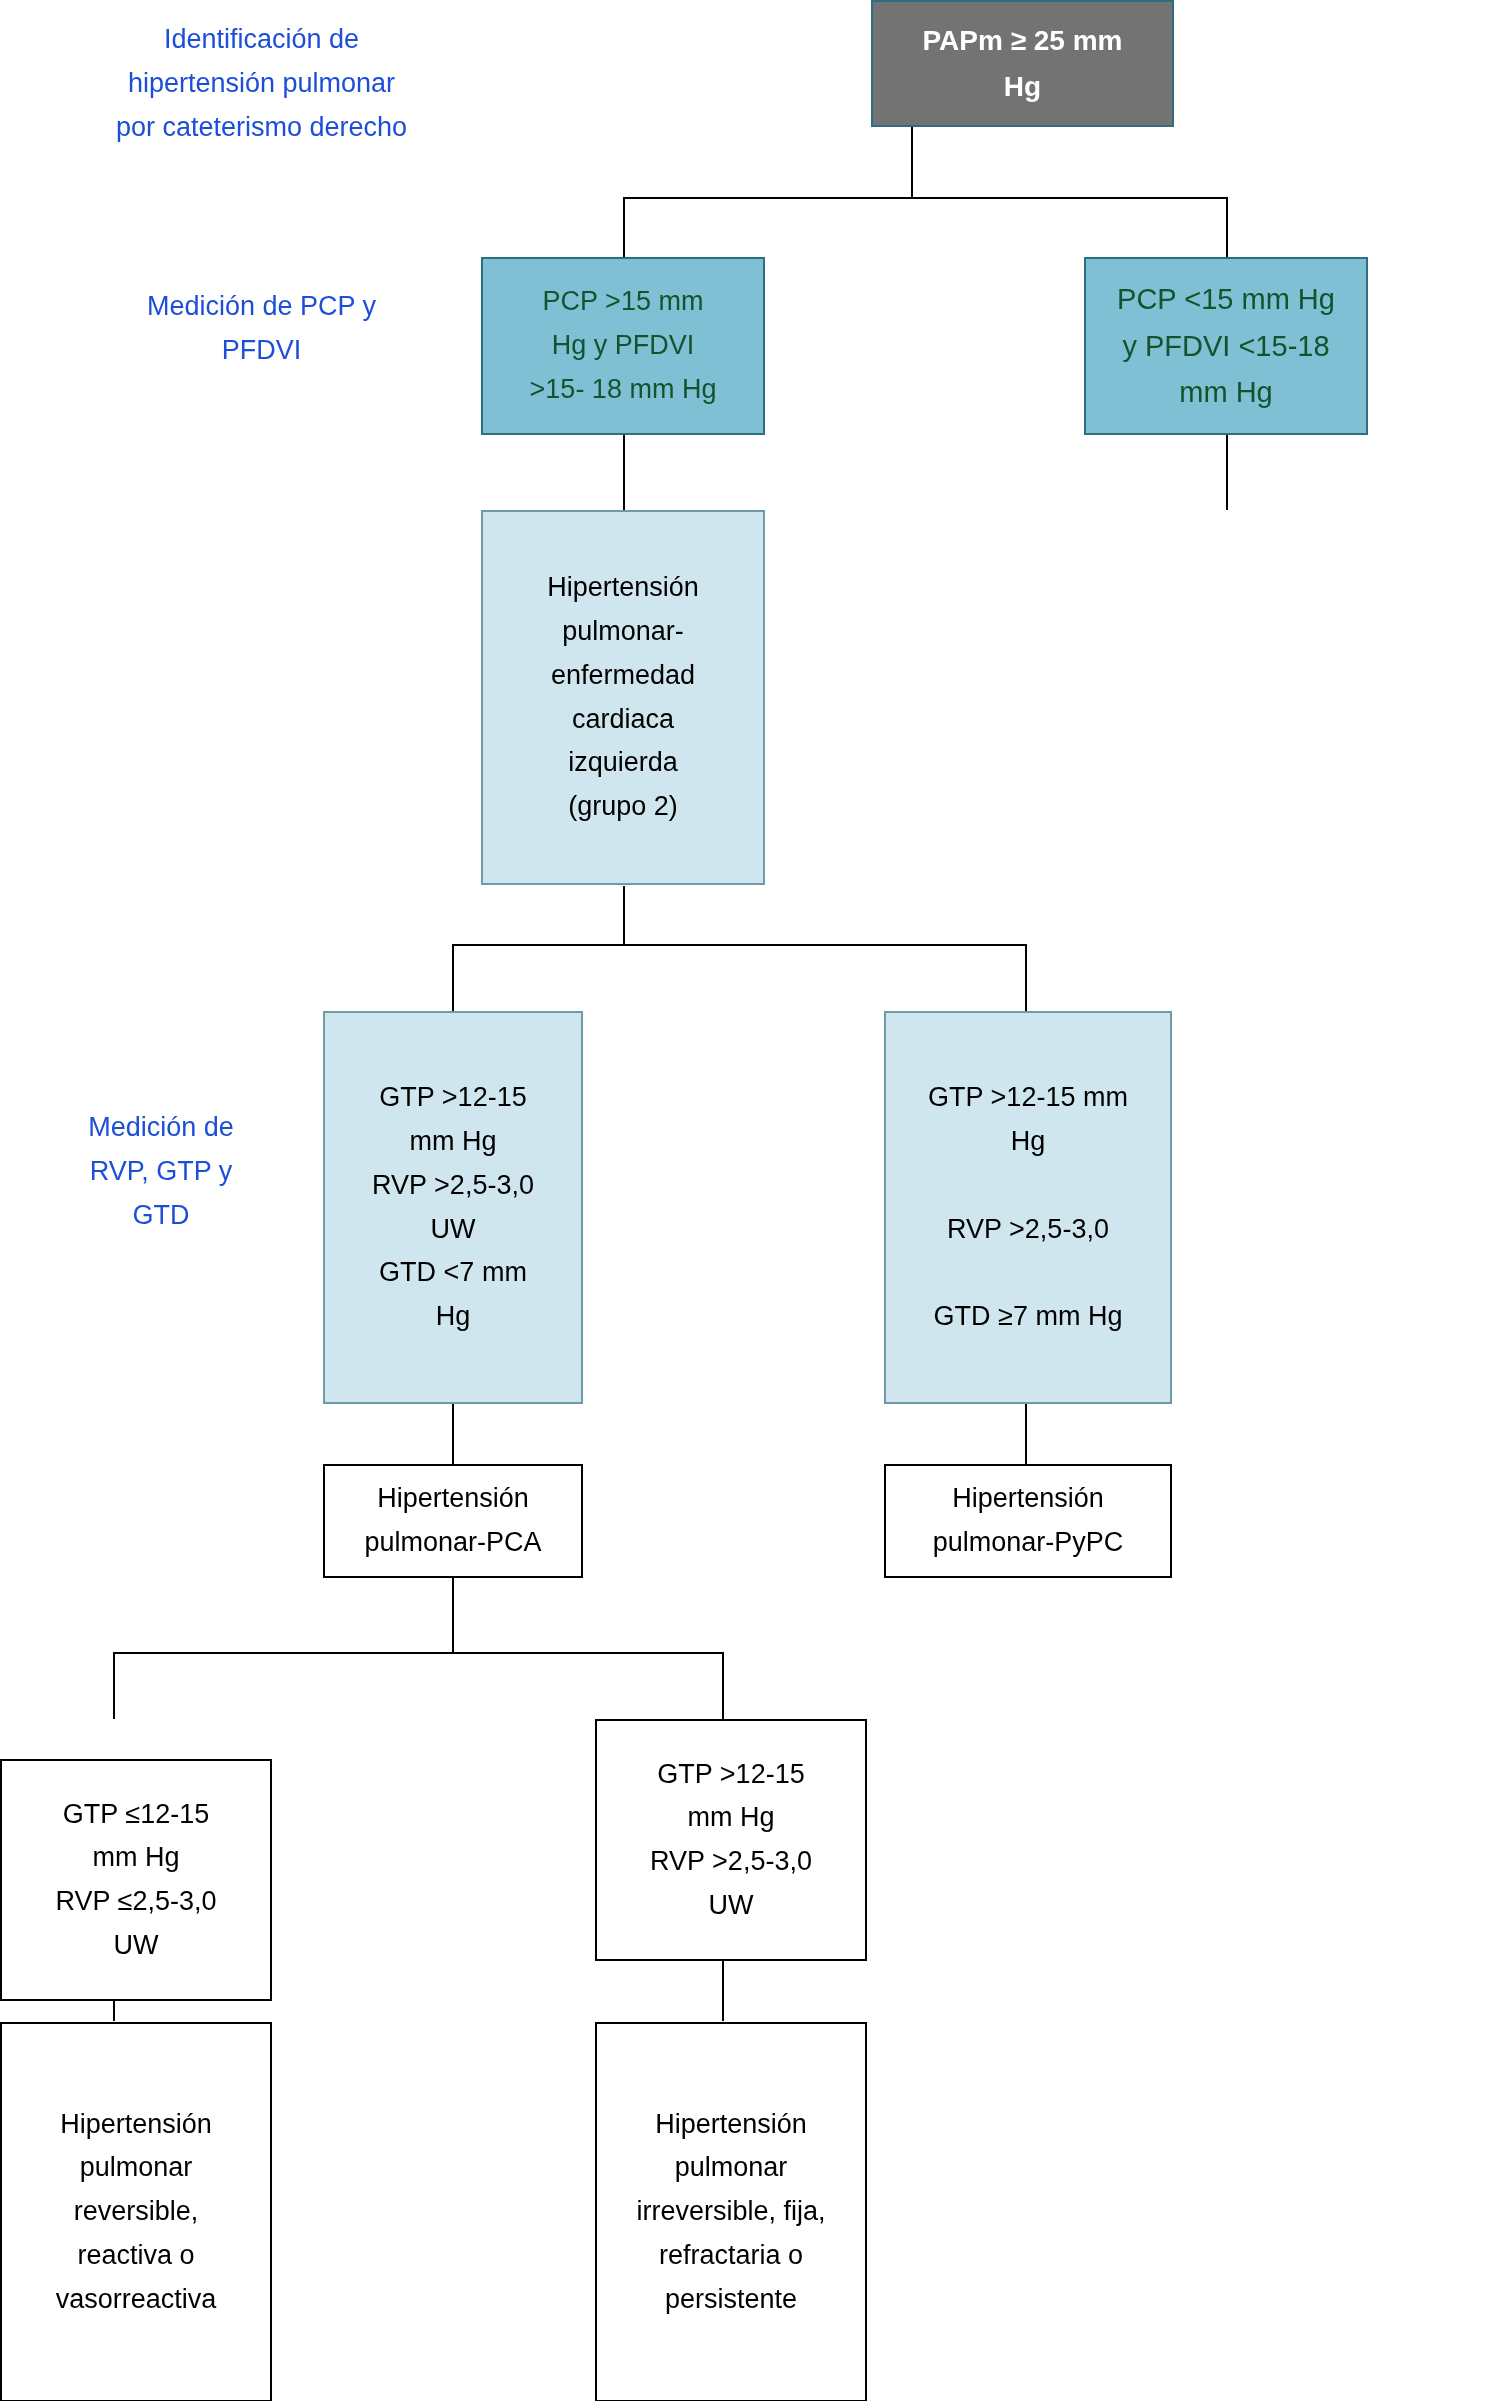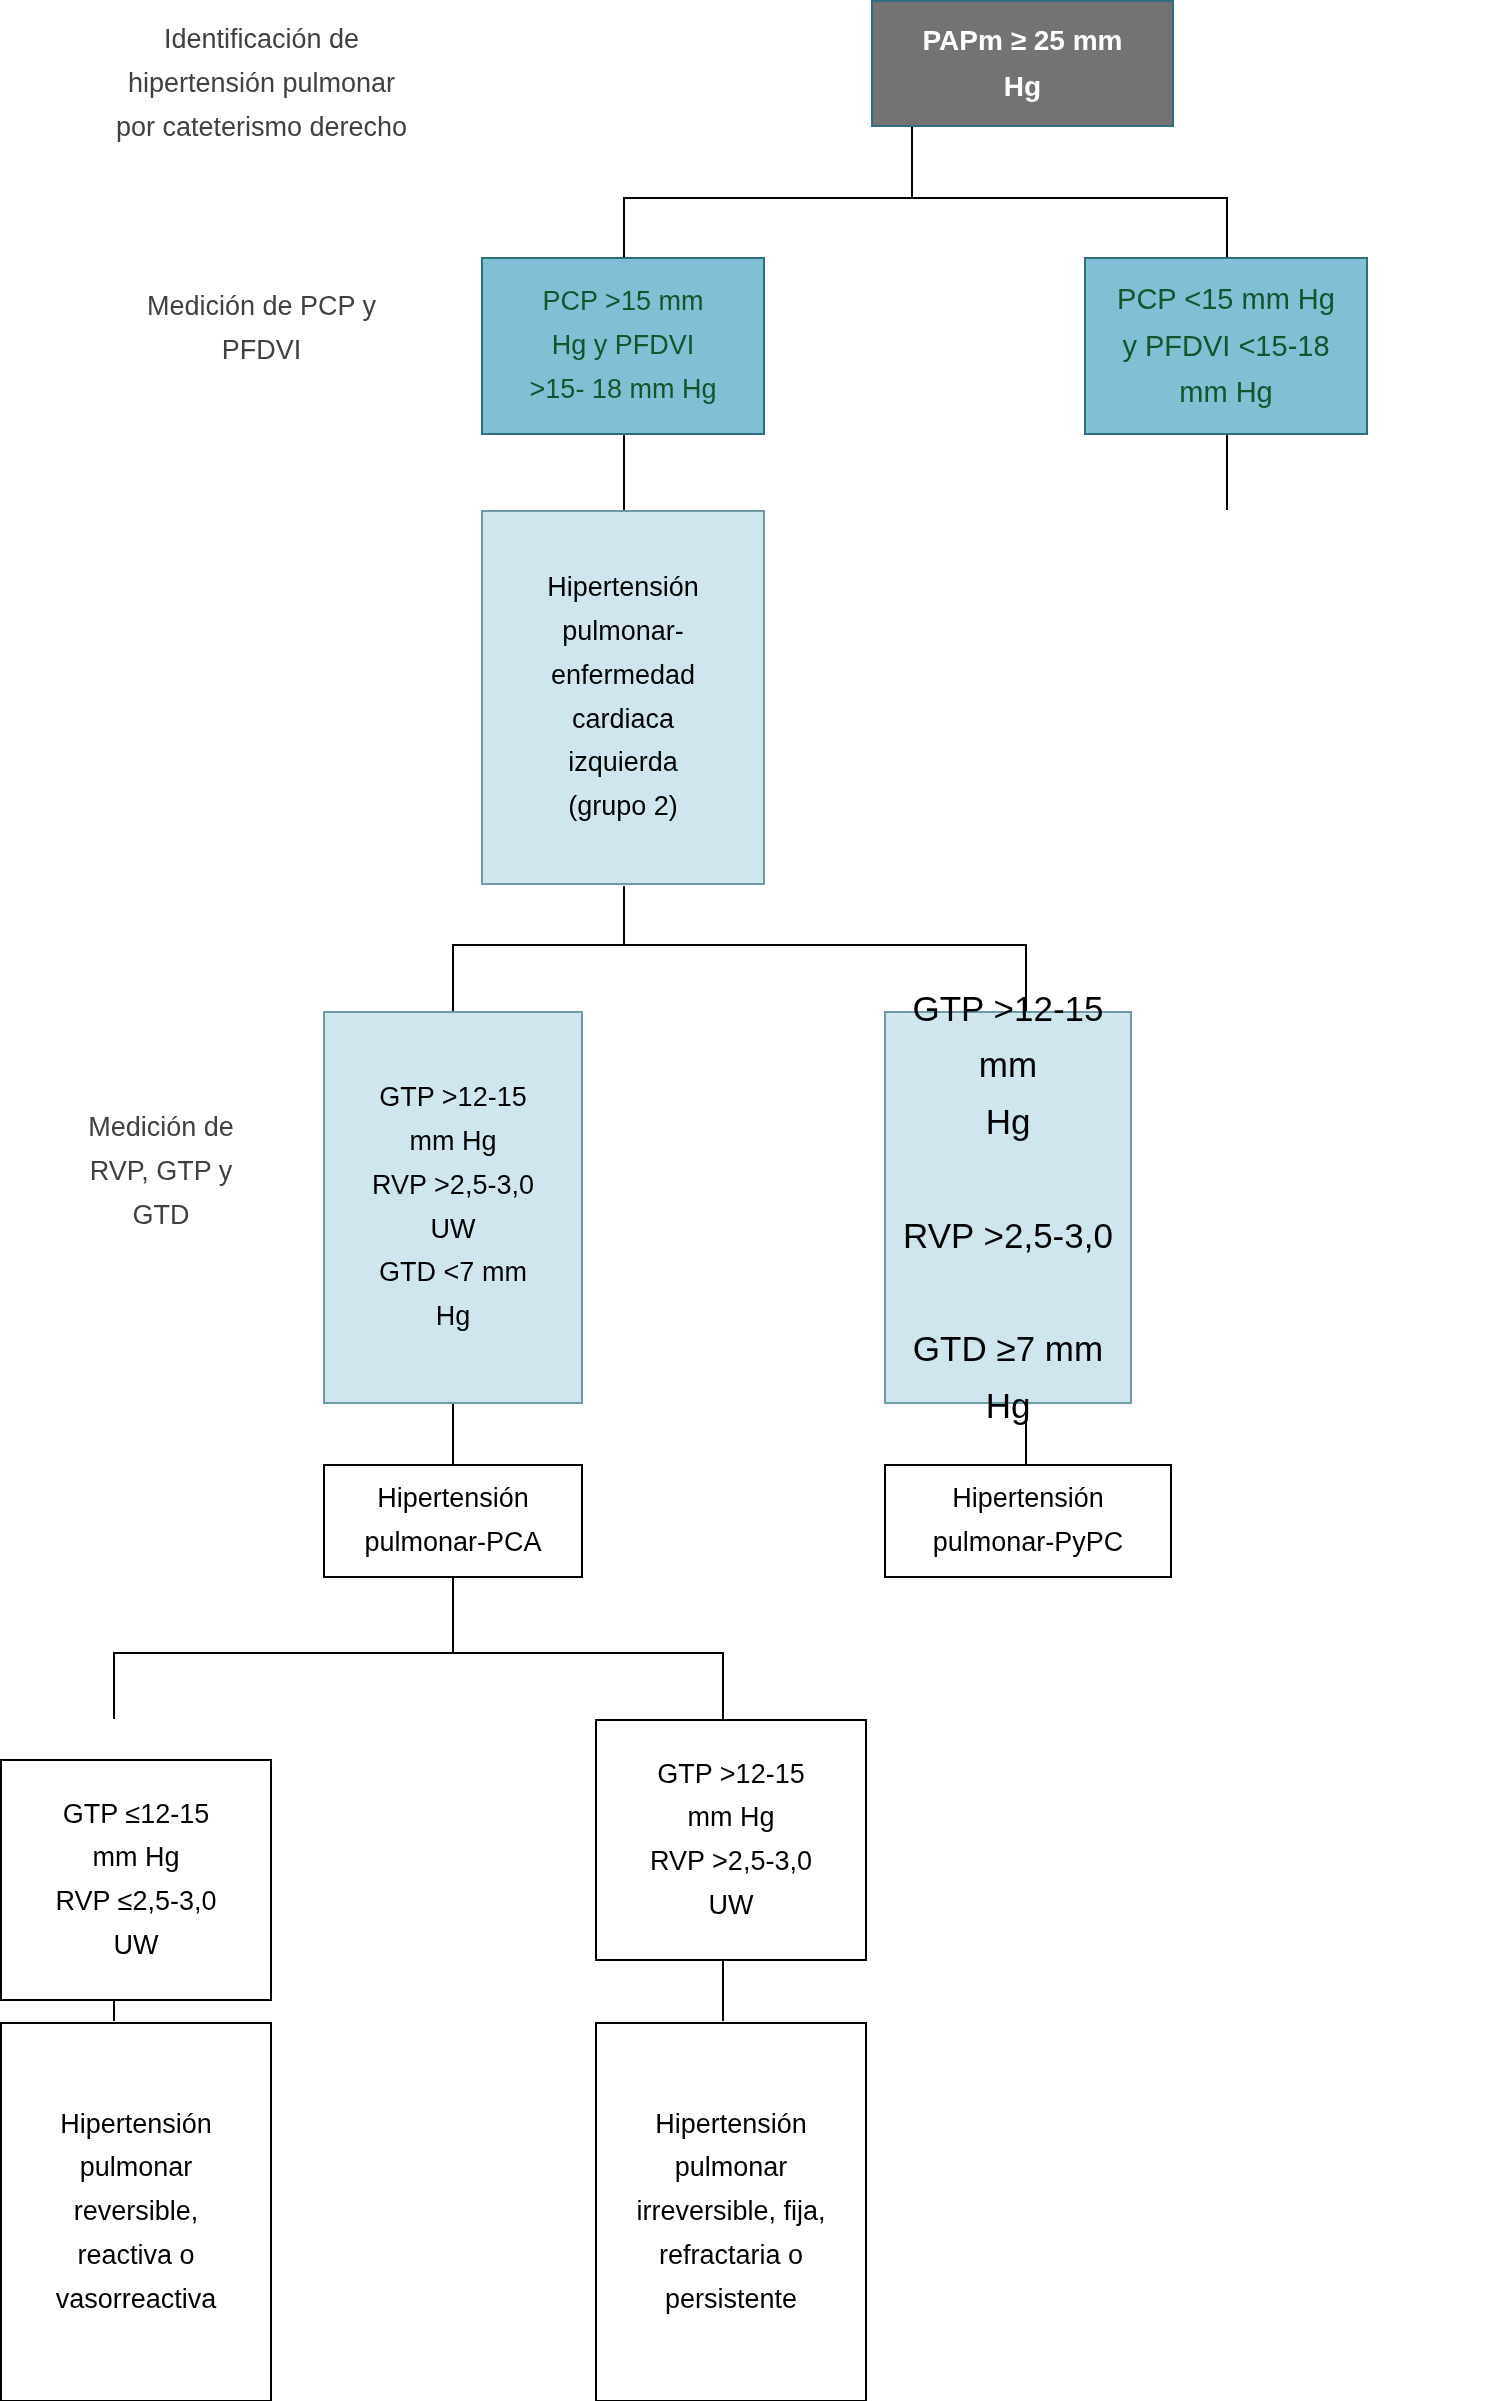--- a/index.html
+++ b/index.html
@@ -29,21 +29,21 @@
     white-space: pre-line;
   }
   .label {
     position: absolute;
     box-sizing: border-box;
     display: flex;
     align-items: center;
     justify-content: center;
     text-align: center;
     line-height: 1.62;
-    color: #404040;
+    color: #1d4ed8;
     white-space: pre-line;
     font-size: 27px;
   }
   .box-dark {
     background: #737373;
     border: 2px solid #2f6d80;
     color: #ffffff;
     font-weight: bold;
   }
   .box-mid {
@@ -129,21 +129,21 @@
 (grupo 2)</div>
 
 
   <div class="node box-light" style="left:323px; top:1011px; width:260px; height:393px; font-size:27px;">GTP &gt;12-15
 mm Hg
 RVP &gt;2,5-3,0
 UW
 GTD &lt;7 mm
 Hg</div>
 
-  <div class="node box-light" style="left:884px; top:1011px; width:248px; height:393px; font-size:35px;">GTP &gt;12-15 mm
+  <div class="node box-light" style="left:884px; top:1011px; width:288px; height:393px; font-size:27px;">GTP &gt;12-15 mm
 Hg
 
 RVP &gt;2,5-3,0
 
 GTD ≥7 mm Hg</div>
 
   <div class="node box-white" style="left:323px; top:1464px; width:260px; height:114px; font-size:27px;">Hipertensión
 pulmonar-PCA</div>
 
   <div class="node box-white" style="left:884px; top:1464px; width:288px; height:114px; font-size:27px;">Hipertensión

